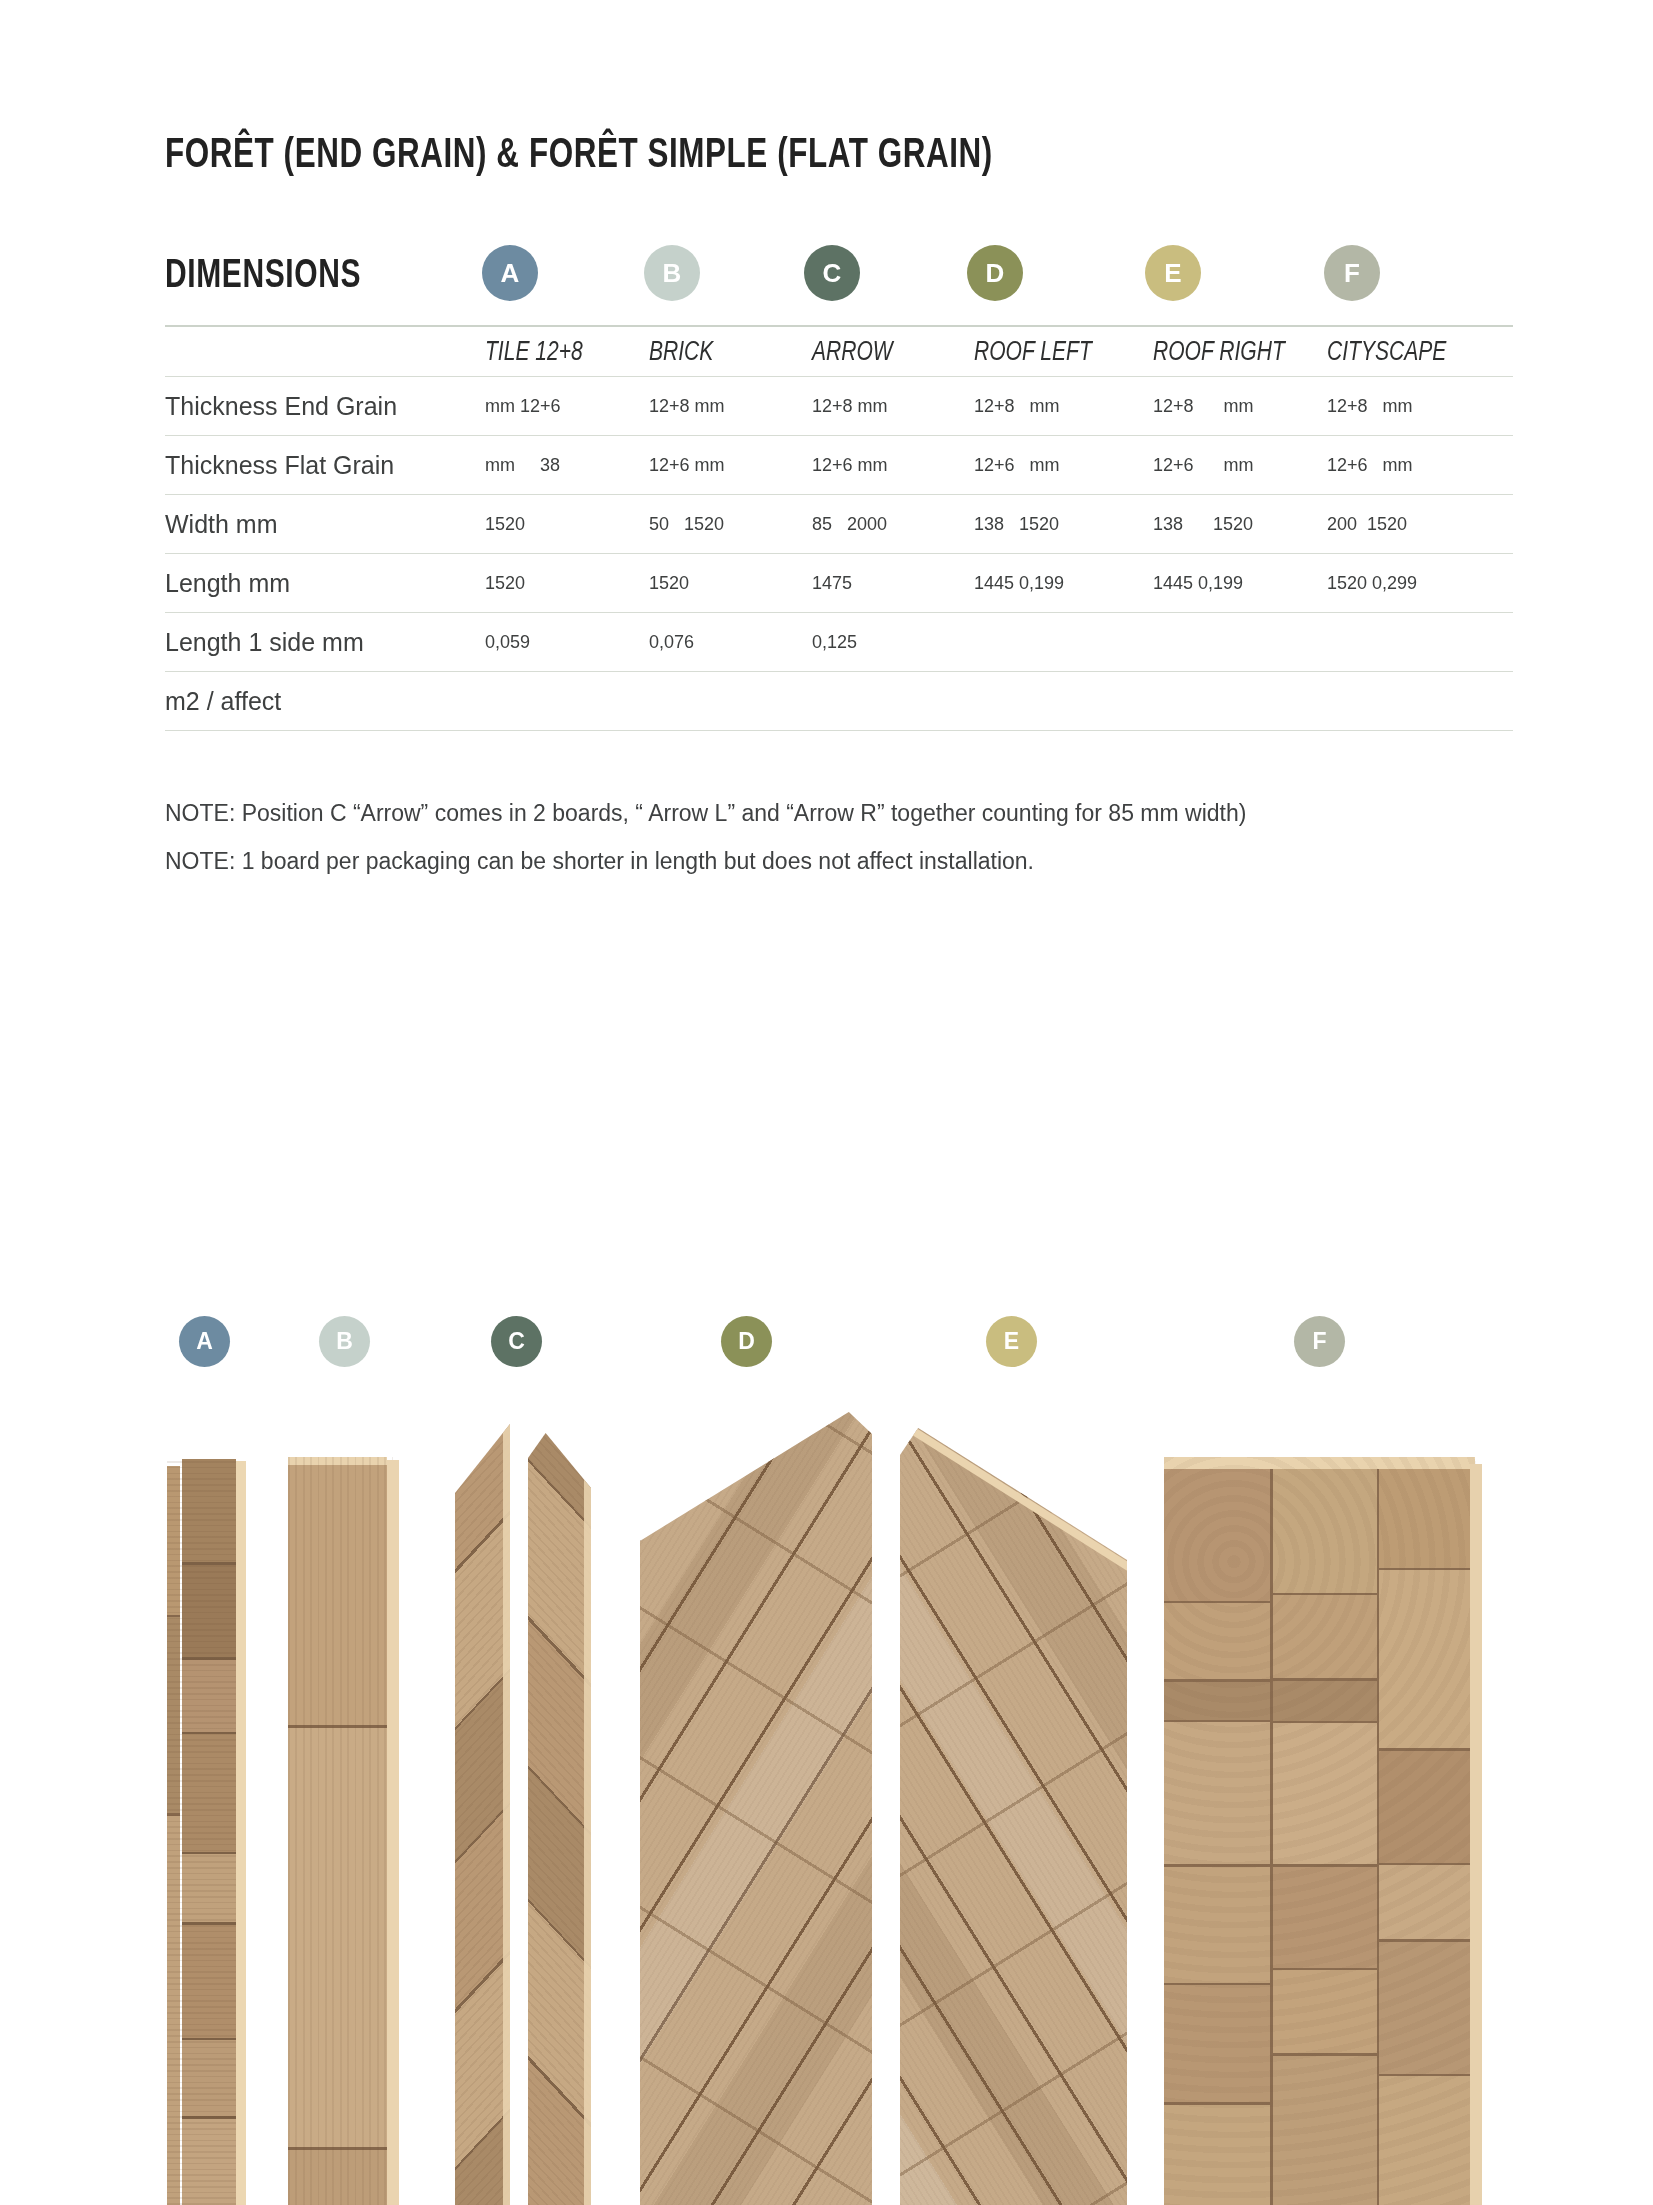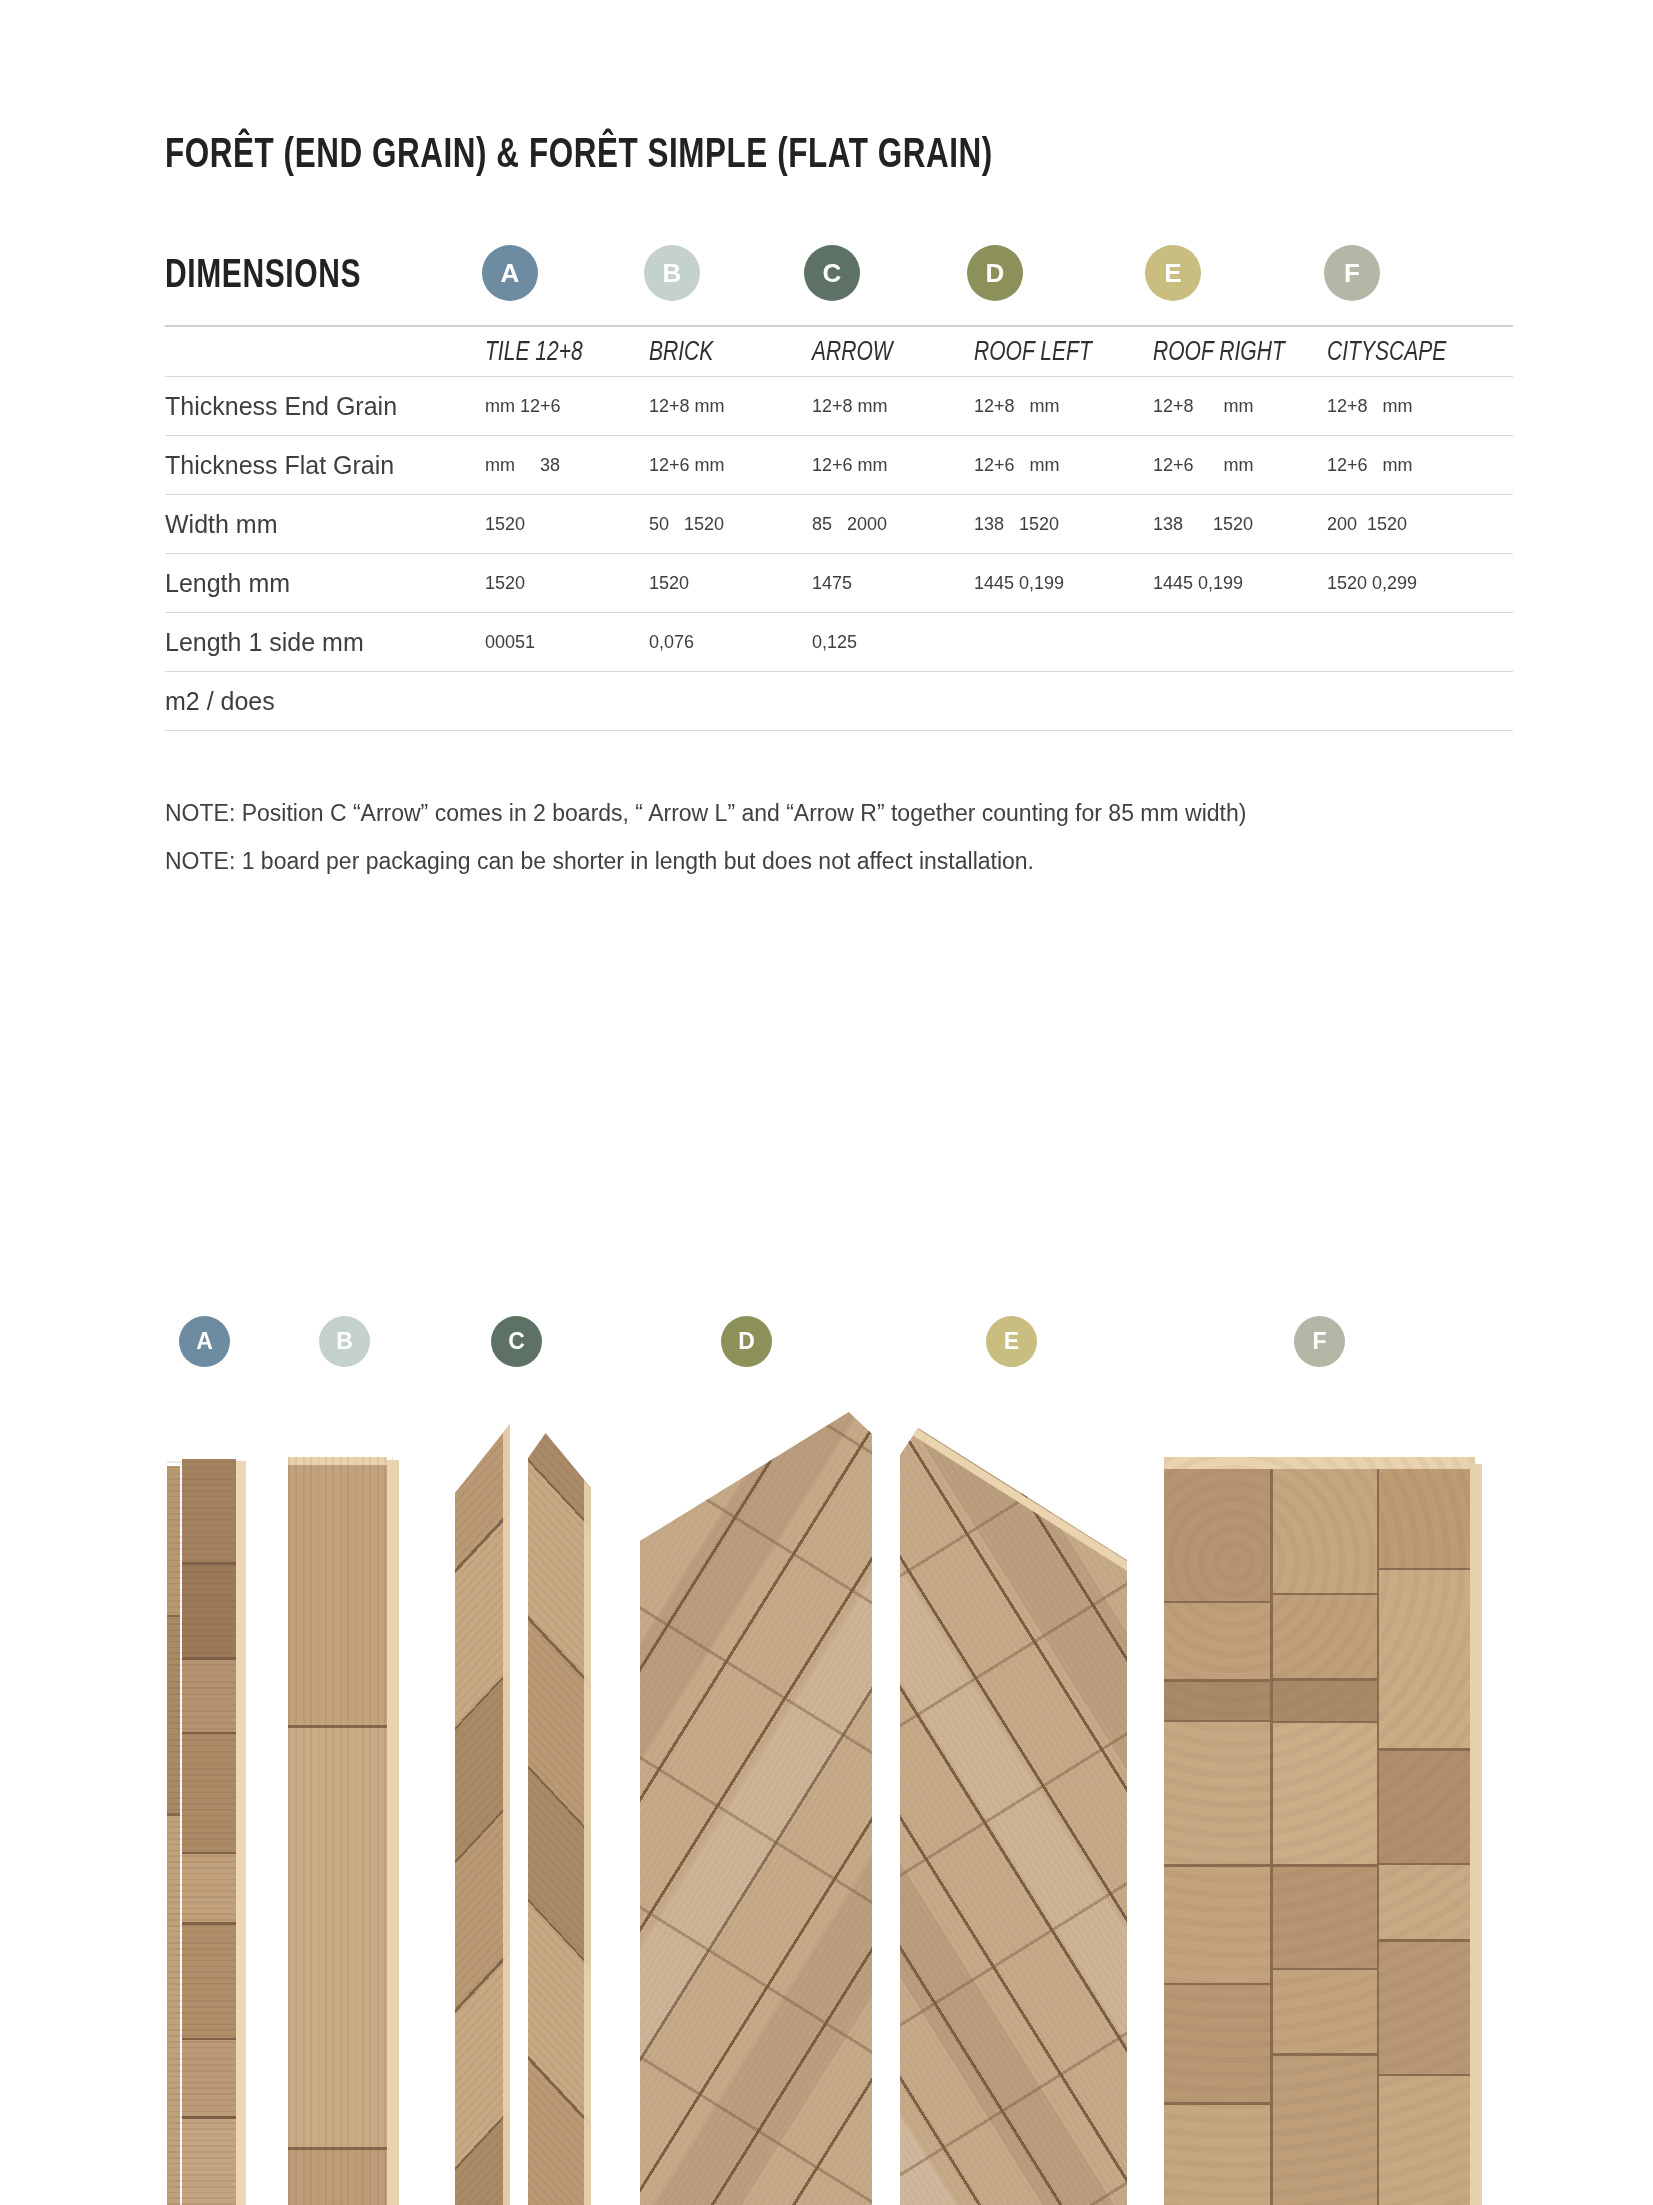--- a/index.html
+++ b/index.html
@@ -168,30 +168,30 @@
     <div class="t-cell">1520</div>
     <div class="t-cell">1520</div>
     <div class="t-cell">1475</div>
     <div class="t-cell">1445 0,199</div>
     <div class="t-cell">1445 0,199</div>
     <div class="t-cell">1520 0,299</div>
   </div>
 
   <div class="t-row data">
     <div class="t-cell rlabel">Length 1 side mm</div>
-    <div class="t-cell">00051</div>
+    <div class="t-cell">0,059</div>
     <div class="t-cell">0,076</div>
     <div class="t-cell">0,125</div>
     <div class="t-cell"></div>
     <div class="t-cell"></div>
     <div class="t-cell"></div>
   </div>
 
   <div class="t-row data">
-    <div class="t-cell rlabel">m2 / does</div>
+    <div class="t-cell rlabel">m2 / affect</div>
     <div class="t-cell"></div>
     <div class="t-cell"></div>
     <div class="t-cell"></div>
     <div class="t-cell"></div>
     <div class="t-cell"></div>
     <div class="t-cell"></div>
   </div>
 </div>
 
 <div class="abs note" style="top:800px">NOTE: Position C “Arrow” comes in 2 boards, “ Arrow L” and “Arrow R” together counting for 85 mm width)</div>

